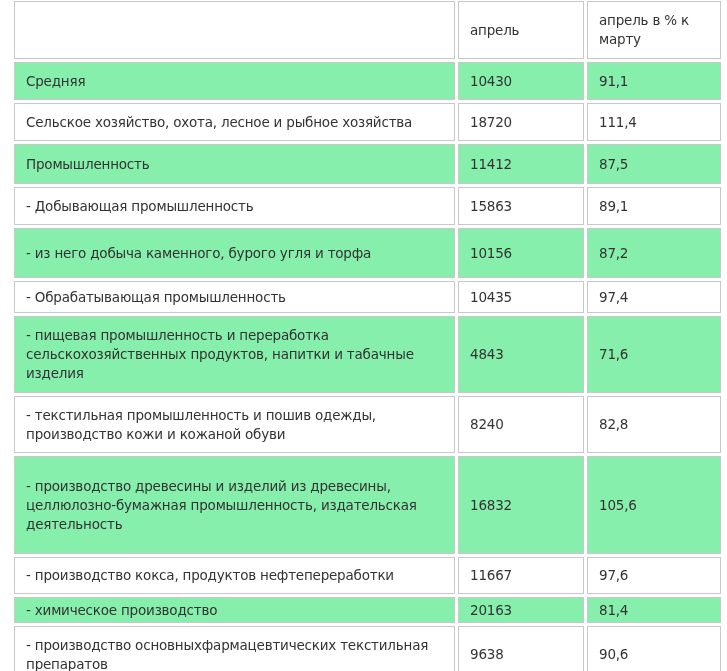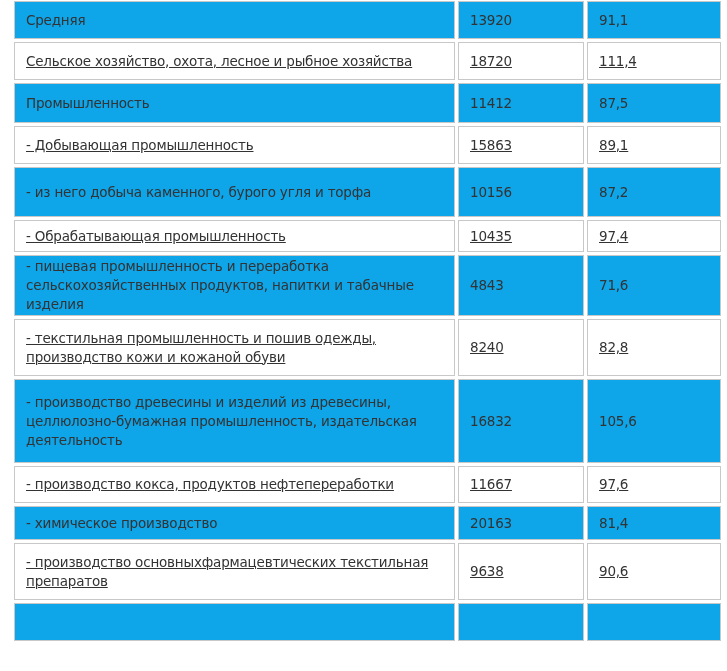--- a/index.html
+++ b/index.html
@@ -30,38 +30,43 @@
     table.stats td {
       border: 1px solid #c8c8c8;
       padding: 0 11px;
       vertical-align: middle;
       line-height: 19px;
       letter-spacing: -0.2px;
     }
     table.stats col.c1 { width: 441px; }
     table.stats col.c2 { width: 126px; }
     table.stats col.c3 { width: 134px; }
-    tr.odd td { background: #0ea5e9; }
-    tr.even td { background: #ffffff; text-decoration: underline; }
+    tr.odd td { background: #86efac; }
+    tr.even td { background: #ffffff; }
     tr.head td { background: #ffffff; }
   </style>
 </head>
 <body>
 
 <div class="wrap">
   <table class="stats">
     <colgroup>
       <col class="c1">
         <col class="c2">
         <col class="c3">
     </colgroup>
     <tbody>
+      <tr class="head" style="height:58px">
+        <td></td>
+        <td>апрель</td>
+        <td>апрель в % к марту</td>
+      </tr>
       <tr class="odd" style="height:38px">
         <td>Средняя</td>
-        <td>13920</td>
+        <td>10430</td>
         <td>91,1</td>
       </tr>
       <tr class="even" style="height:38px">
         <td>Сельское хозяйство, охота, лесное и рыбное хозяйства</td>
         <td>18720</td>
         <td>111,4</td>
       </tr>
       <tr class="odd" style="height:40px">
         <td>Промышленность</td>
         <td>11412</td>
@@ -75,41 +80,41 @@
       <tr class="odd" style="height:50px">
         <td>- из него добыча каменного, бурого угля и торфа</td>
         <td>10156</td>
         <td>87,2</td>
       </tr>
       <tr class="even" style="height:32px">
         <td>- Обрабатывающая промышленность</td>
         <td>10435</td>
         <td>97,4</td>
       </tr>
-      <tr class="odd" style="height:61px">
+      <tr class="odd" style="height:77px">
         <td>- пищевая промышленность и переработка сельскохозяйственных продуктов, напитки и табачные изделия</td>
         <td>4843</td>
         <td>71,6</td>
       </tr>
       <tr class="even" style="height:57px">
         <td>- текстильная промышленность и пошив одежды, производство кожи и кожаной обуви</td>
         <td>8240</td>
         <td>82,8</td>
       </tr>
-      <tr class="odd" style="height:84px">
+      <tr class="odd" style="height:98px">
         <td>- производство древесины и изделий из древесины, целлюлозно-бумажная промышленность, издательская деятельность</td>
         <td>16832</td>
         <td>105,6</td>
       </tr>
       <tr class="even" style="height:37px">
         <td>- производство кокса, продуктов нефтепереработки</td>
         <td>11667</td>
         <td>97,6</td>
       </tr>
-      <tr class="odd" style="height:34px">
+      <tr class="odd" style="height:26px">
         <td>- химическое производство</td>
         <td>20163</td>
         <td>81,4</td>
       </tr>
       <tr class="even" style="height:57px">
         <td>- производство основныхфармацевтических текстильная препаратов</td>
         <td>9638</td>
         <td>90,6</td>
       </tr>
       <tr class="odd" style="height:38px">

